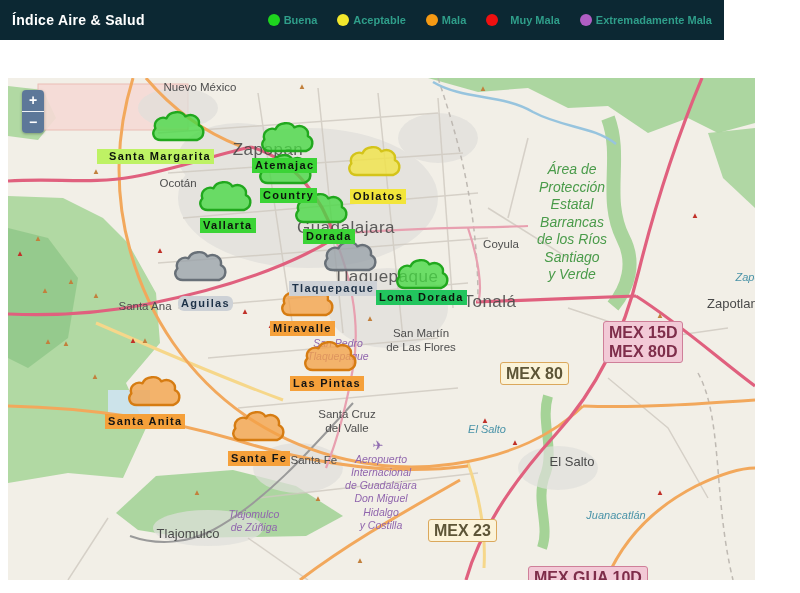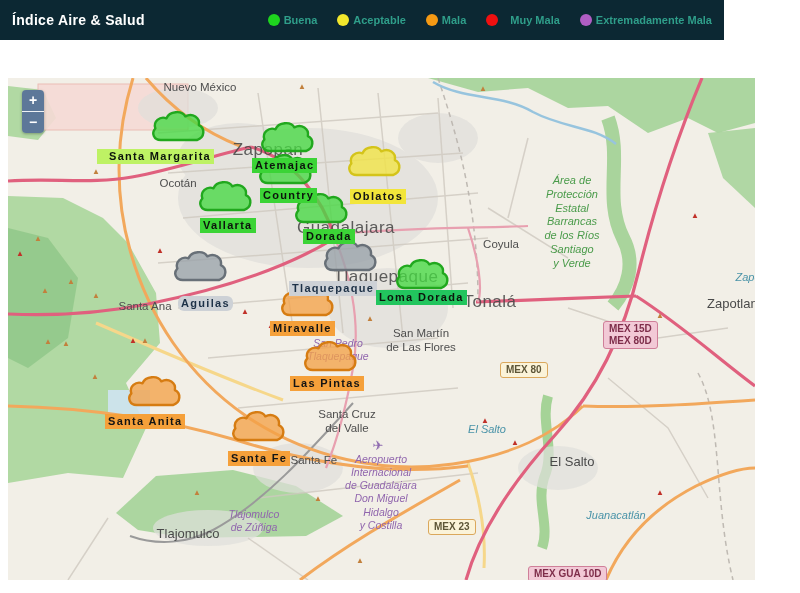--- a/index.html
+++ b/index.html
@@ -9,27 +9,27 @@
   .legend{display:flex;align-items:center;gap:20px;}
   .legend-item{display:flex;align-items:center;gap:4px;}
   .legend-dot{width:12px;height:12px;border-radius:50%;display:inline-block;}
   .legend-label{font-weight:700;font-size:11px;white-space:nowrap;}
   .map{position:absolute;left:8px;top:78px;width:747px;height:502px;background:#f2efe7;overflow:hidden;z-index:1;}
   .map svg.tiles{position:absolute;left:0;top:0;}
   .place{position:absolute;transform:translate(-50%,-50%);white-space:pre-line;text-align:center;line-height:1.25;pointer-events:none;}
   .city-lg{font-size:17px;color:rgba(72,72,72,.88);letter-spacing:.5px;}
   .city-md{font-size:11.5px;color:#4e4e4e;}
   .town{font-size:13px;color:#4a4a4a;}
-  .nature{font-style:italic;color:#4a9b4a;font-size:11px;}
+  .nature{font-style:italic;color:#4a9b4a;font-size:14px;}
   .water{font-style:italic;color:#4a93a8;font-size:11px;}
   .suburb{font-style:italic;color:#9065ad;font-size:10.5px;}
   .airport{font-style:normal;color:#8f6bb0;font-size:13px;}
   .peak{position:absolute;font-size:8px;transform:translate(-50%,-50%);pointer-events:none;}
   .peak.red{color:#c03028;} .peak.orange{color:#c2803c;}
-  .badge{position:absolute;font-weight:700;font-size:10px;padding:1px 5px;border-radius:3px;white-space:pre-line;text-align:center;line-height:1.2;}
+  .badge{position:absolute;font-weight:700;font-size:16px;padding:1px 5px;border-radius:3px;white-space:pre-line;text-align:center;line-height:1.2;}
   .badge.toll{background:#f2c9d6;border:1.5px solid #cf7f99;color:#7e2d4a;}
   .badge.fed{background:#fbf3d9;border:1.5px solid #dba85c;color:#5d5537;}
   .cloud{position:absolute;overflow:visible;}
   .st-label{position:absolute;font-weight:700;font-size:11px;letter-spacing:1.3px;padding:1px 3px;white-space:nowrap;line-height:1.15;cursor:pointer;}
   .zoomctl{position:absolute;left:14px;top:12px;width:22px;border-radius:4px;overflow:hidden;box-shadow:0 1px 3px rgba(0,0,0,.3);z-index:20;}
   .zbtn{display:block;width:22px;height:21px;background:#5d7899;color:#fff;font-weight:700;font-size:14px;line-height:21px;text-align:center;cursor:pointer;user-select:none;}
   .zbtn.zin{border-bottom:1px solid rgba(255,255,255,.9);}
 </style>
 </head>
 <body>

